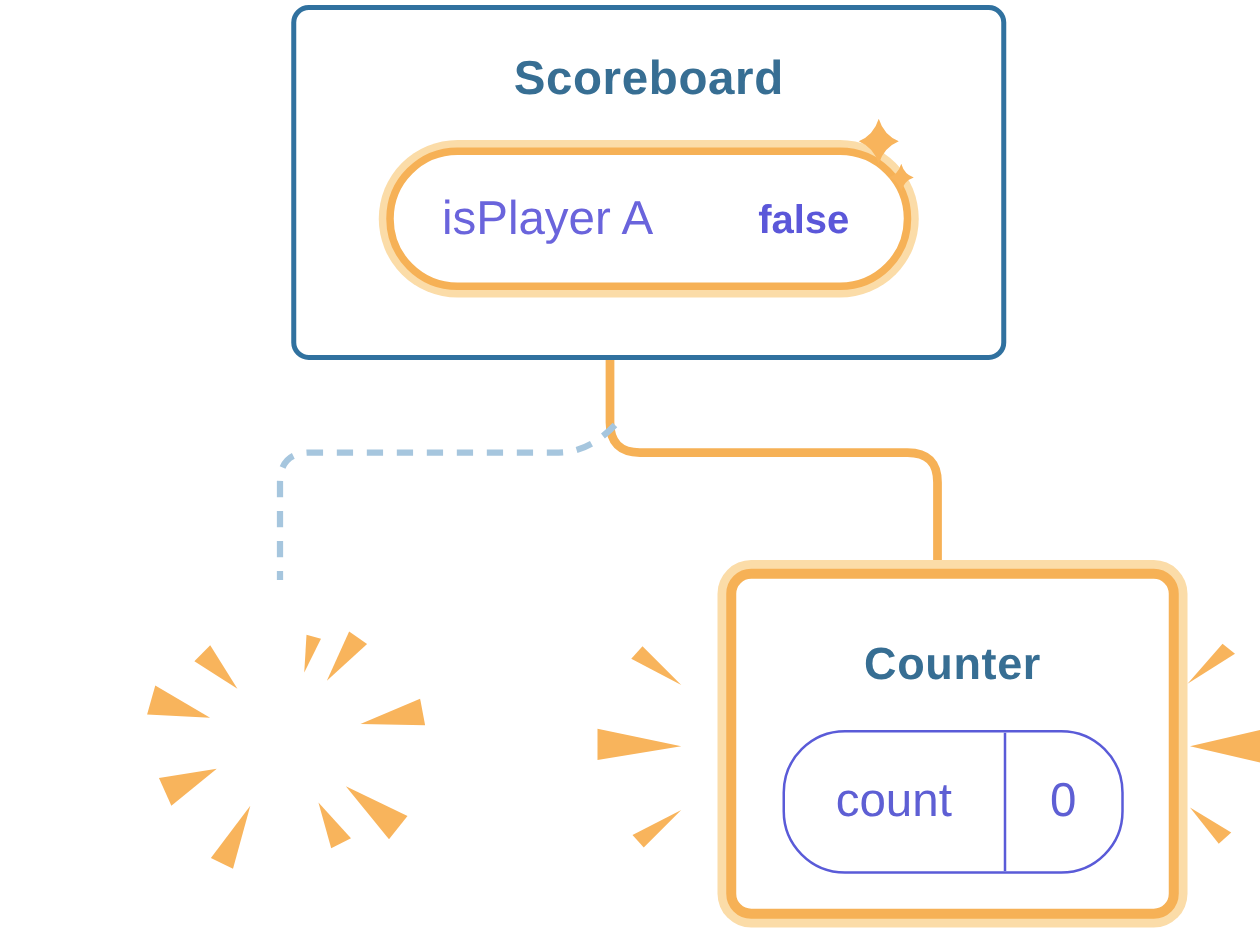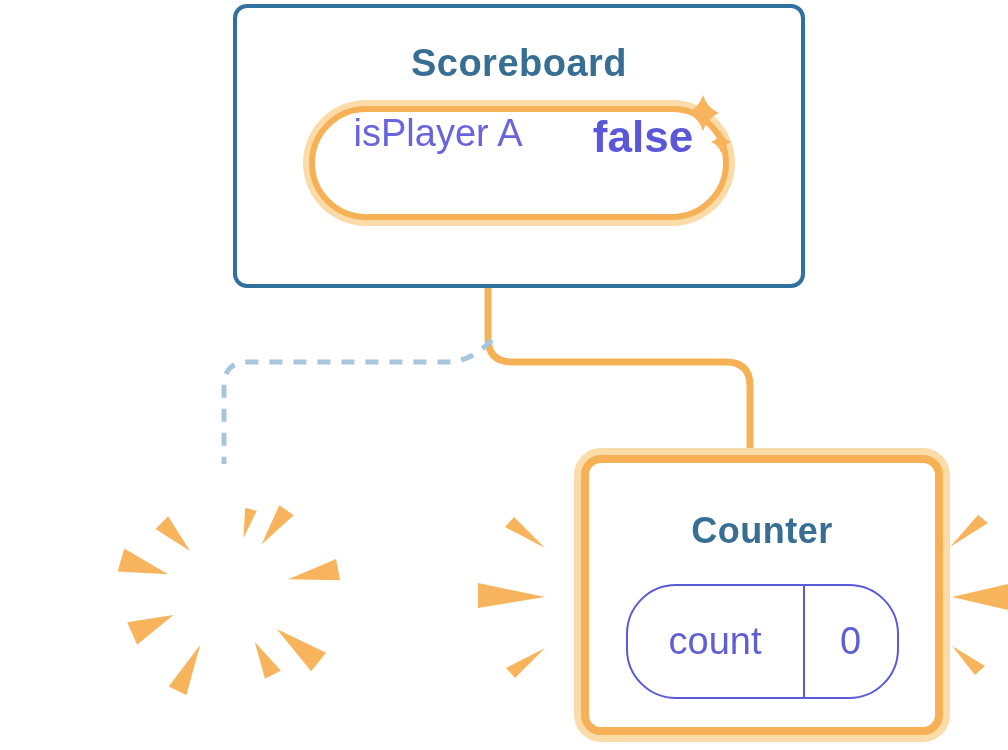--- a/index.html
+++ b/index.html
@@ -14,29 +14,29 @@
     position:absolute;left:233px;top:4px;width:572px;height:284px;
     box-sizing:border-box;background:#ffffff;
     border:4px solid #30719F;border-radius:14px;z-index:2;
   }
   .card-title{
     margin-top:36px;text-align:center;
     font-size:38px;font-weight:600;color:#376E93;line-height:1;
     letter-spacing:0.5px;
   }
   .state-pill{
-    box-sizing:border-box;width:420px;height:114px;margin:24px auto 0;
+    box-sizing:border-box;width:420px;height:114px;margin:36px auto 0;
     background:#ffffff;border:6px solid #F6B156;border-radius:60px;
     box-shadow:0 0 0 6px #FBDCA8;
-    display:flex;align-items:flex-start;overflow:hidden;
+    display:flex;align-items:center;overflow:hidden;
   }
   .state-pill .cell{display:flex;align-items:center;justify-content:center;}
   .state-pill .name-cell{flex:0 0 246px;font-size:38px;color:#6A64DC;}
   .state-pill .pill-divider{width:2px;background:#F6B156;}
-  .state-pill .value-cell{flex:1;font-size:44px;font-weight:700;color:#5B57D9;}
+  .state-pill .value-cell{flex:1;font-size:32px;font-weight:700;color:#5B57D9;}
   
   .counter-card{
     position:absolute;left:565px;top:455px;width:362px;height:280px;
     box-sizing:border-box;background:#ffffff;
     border:8px solid #F6B156;border-radius:20px;
     box-shadow:0 0 0 7px #FBDCA8;z-index:2;margin-left:16px;
   }
   .counter-card .card-title{margin-top:50px;font-size:36px;}
   .counter-pill{
     box-sizing:border-box;width:273px;height:115px;margin:35px auto 0;

